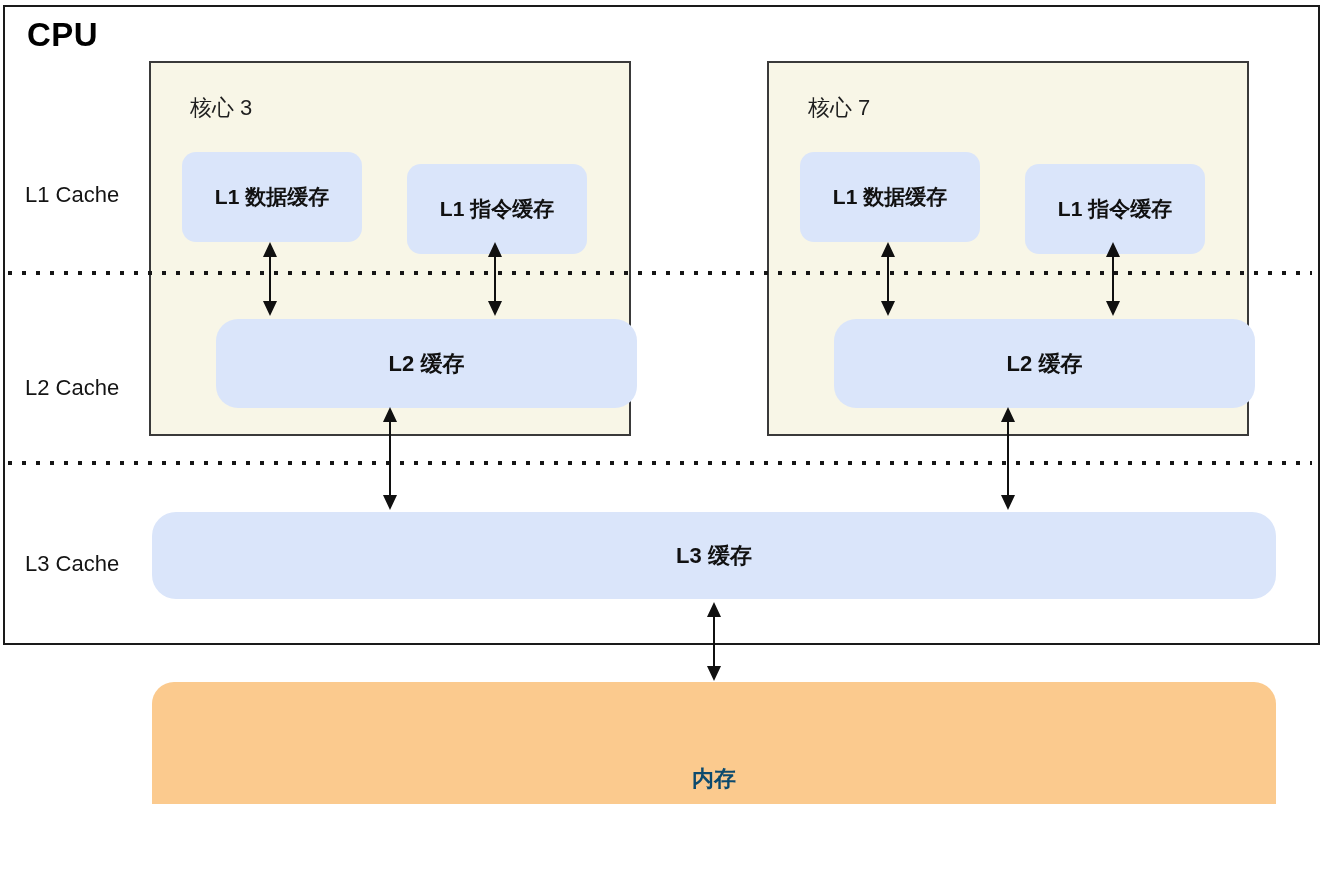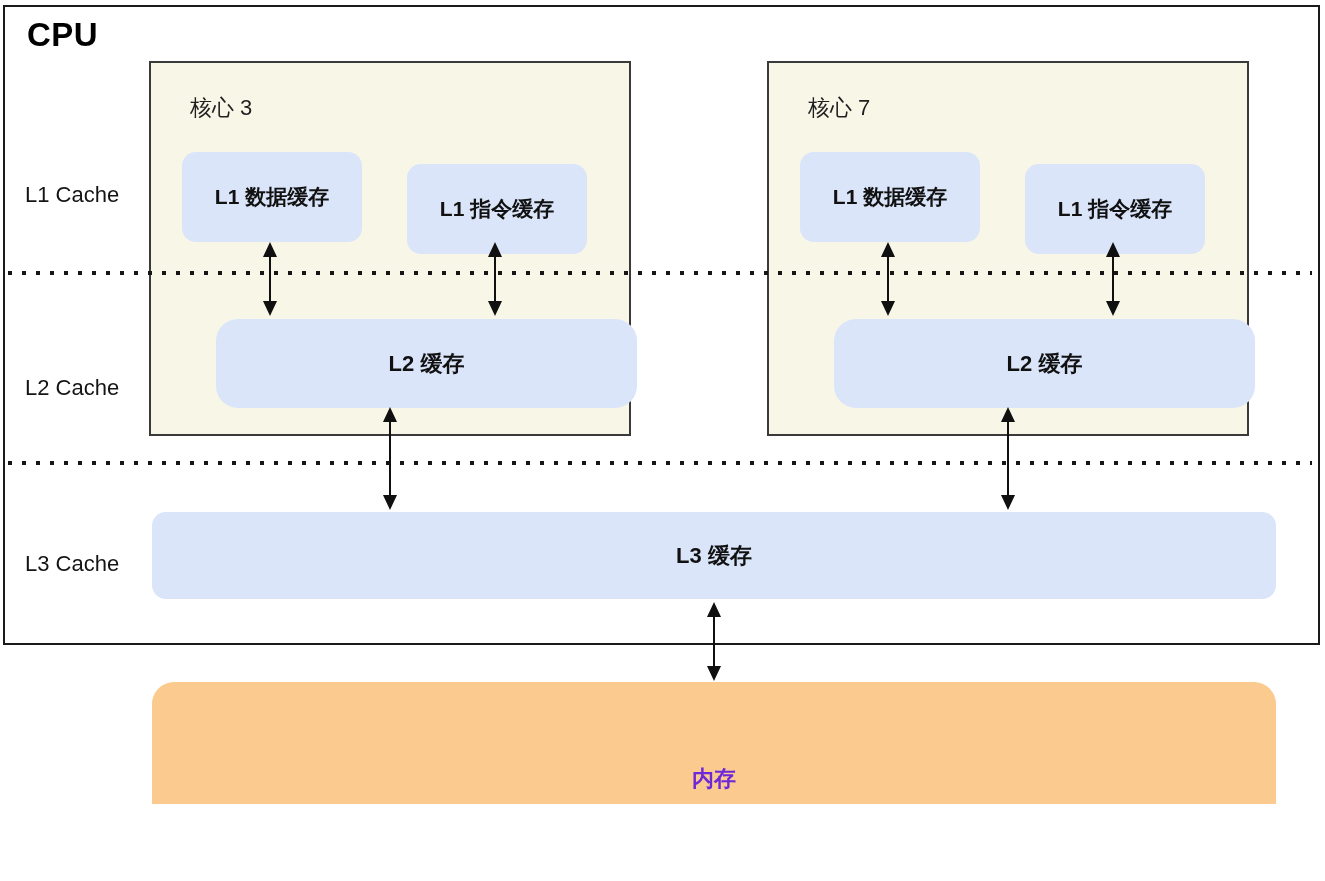--- a/index.html
+++ b/index.html
@@ -59,35 +59,35 @@
   .l2-box {
     left: 31px; top: 256px;
     width: 421px; height: 89px;
     border-radius: 22px;
     font-size: 22px;
     margin-left: 34px;
   }
   .l3-box {
     left: 152px; top: 512px;
     width: 1124px; height: 87px;
-    border-radius: 14px;
+    border-radius: 24px;
     font-size: 22px;
   }
 
   .memory-box {
     left: 152px; top: 682px;
     width: 1124px; height: 193px;
     border-radius: 22px;
     background: var(--memory-bg, #FBCA8E);
     display: flex;
     align-items: center;
     justify-content: center;
     font-weight: 700;
     font-size: 22px;
-    color: #6d28d9;
+    color: #0c4a6e;
   }
 
   .row-label {
     left: 25px;
     font-size: 22px;
     line-height: 26px;
     color: #141414;
   }
   .row-label-l1 { top: 182px; text-align: right; }
   .row-label-l2 { top: 348px; margin-top: 27px; }

